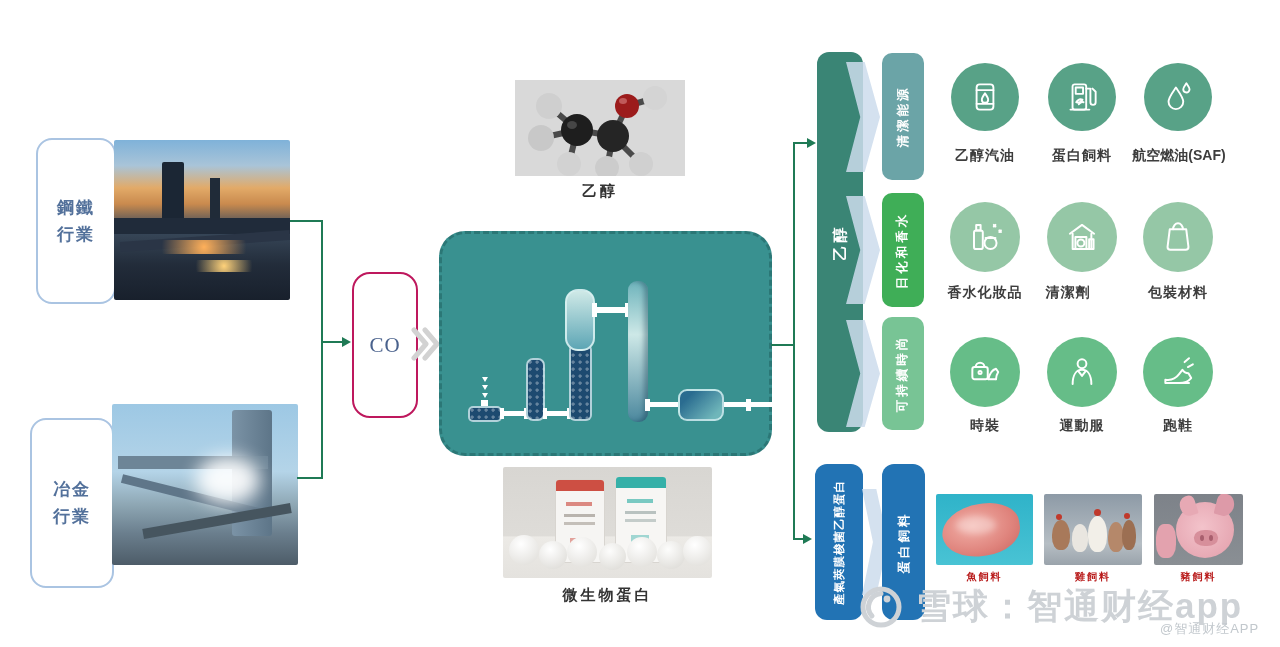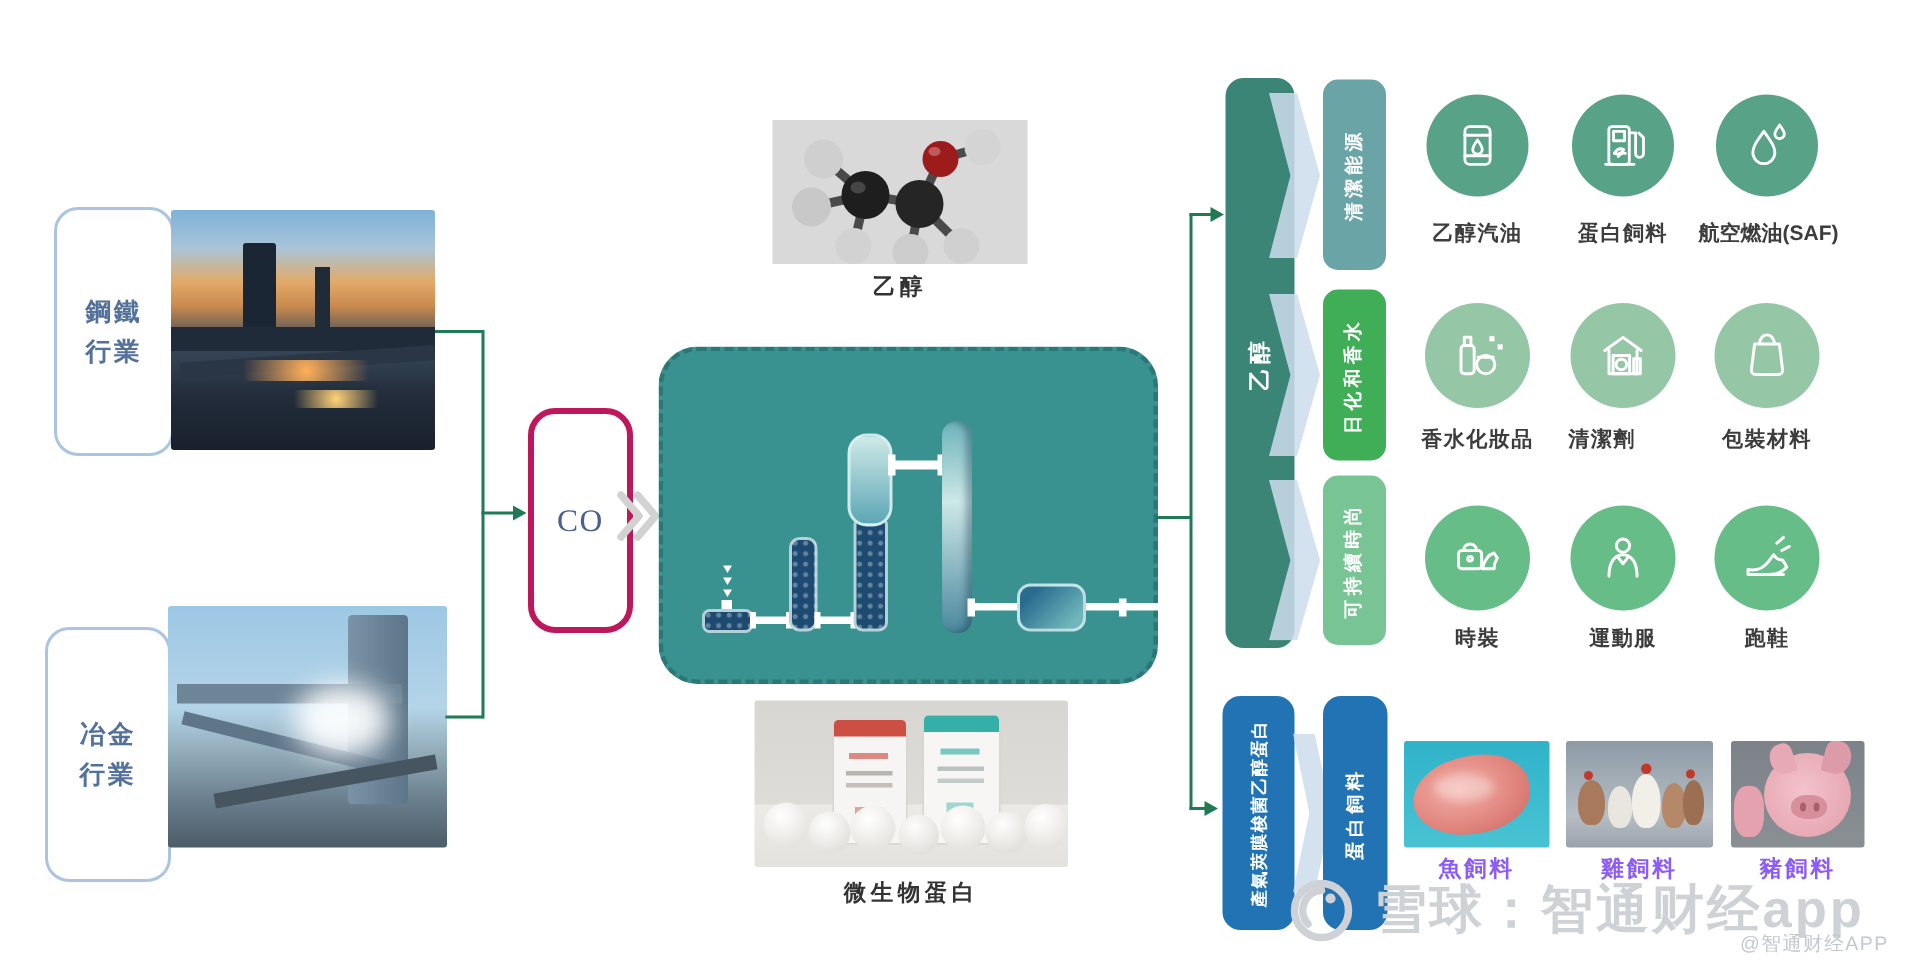--- a/index.html
+++ b/index.html
@@ -7,36 +7,36 @@
   .canvas{position:relative;width:1280px;height:647px;background:#fff;overflow:hidden;}
   .abs{position:absolute;}
   
   .src-box{border:2px solid #aac4e2;border-radius:16px;background:#fff;display:flex;flex-direction:column;align-items:center;justify-content:center;color:#53719b;font-size:17px;font-weight:600;letter-spacing:2px;line-height:27px;}
   
   .photo{border-radius:2px;overflow:hidden;}
   
   .gline{background:#1f7a55;}
   .arrow-r{width:0;height:0;border-top:5px solid transparent;border-bottom:5px solid transparent;border-left:9px solid #1f7a55;}
   
-  .co-box{border:4px solid #be185d;border-radius:18px;background:#fff;display:flex;align-items:center;justify-content:center;font-family:"Liberation Serif",serif;font-size:21px;color:#49618c;letter-spacing:1px;}
+  .co-box{border:2px solid #be185d;border-radius:18px;background:#fff;display:flex;align-items:center;justify-content:center;font-family:"Liberation Serif",serif;font-size:21px;color:#49618c;letter-spacing:1px;}
   
   .process-box{background:#399190;border:3px dashed #2b7776;border-radius:26px;box-sizing:border-box;}
   .col-dark{background-color:#1d4a70;background-image:radial-gradient(circle at 30% 30%, rgba(255,255,255,.32) 1.3px, transparent 2px);background-size:7px 7px;border:2px solid rgba(205,233,236,.85);box-sizing:border-box;}
   .pipe{background:#fff;}
   .flange{background:#fff;}
   .darr{width:0;height:0;border-left:3px solid transparent;border-right:3px solid transparent;border-top:5px solid #fff;}
   
   .vbar{display:flex;align-items:center;justify-content:center;border-radius:12px;}
   .vbar span{transform:rotate(-90deg);white-space:nowrap;color:#fff;font-weight:600;letter-spacing:3px;}
   
   .chev{background:#cddcec;clip-path:polygon(0 0,55% 0,100% 50%,55% 100%,0 100%,42% 50%);opacity:.85;}
   
   .icircle{border-radius:50%;display:flex;align-items:center;justify-content:center;}
   .ilabel{font-size:14px;font-weight:600;color:#3d3d3d;text-align:center;letter-spacing:1px;}
-  .flabel{font-size:15px;font-weight:700;color:#8b5cf6;text-align:center;letter-spacing:2px;}
+  .flabel{font-size:10px;font-weight:700;color:#b91c1c;text-align:center;letter-spacing:2px;}
   .plabel{font-size:15px;font-weight:700;color:#333;text-align:center;letter-spacing:3px;}
   
   .wm-text{font-size:35px;font-weight:700;color:#ced2d6;letter-spacing:2px;white-space:nowrap;}
   .wm-corner{font-size:13px;color:#c2c8cd;letter-spacing:1px;}
   svg{display:block;}
 </style>
 </head>
 <body>
 
 <div class="canvas">

